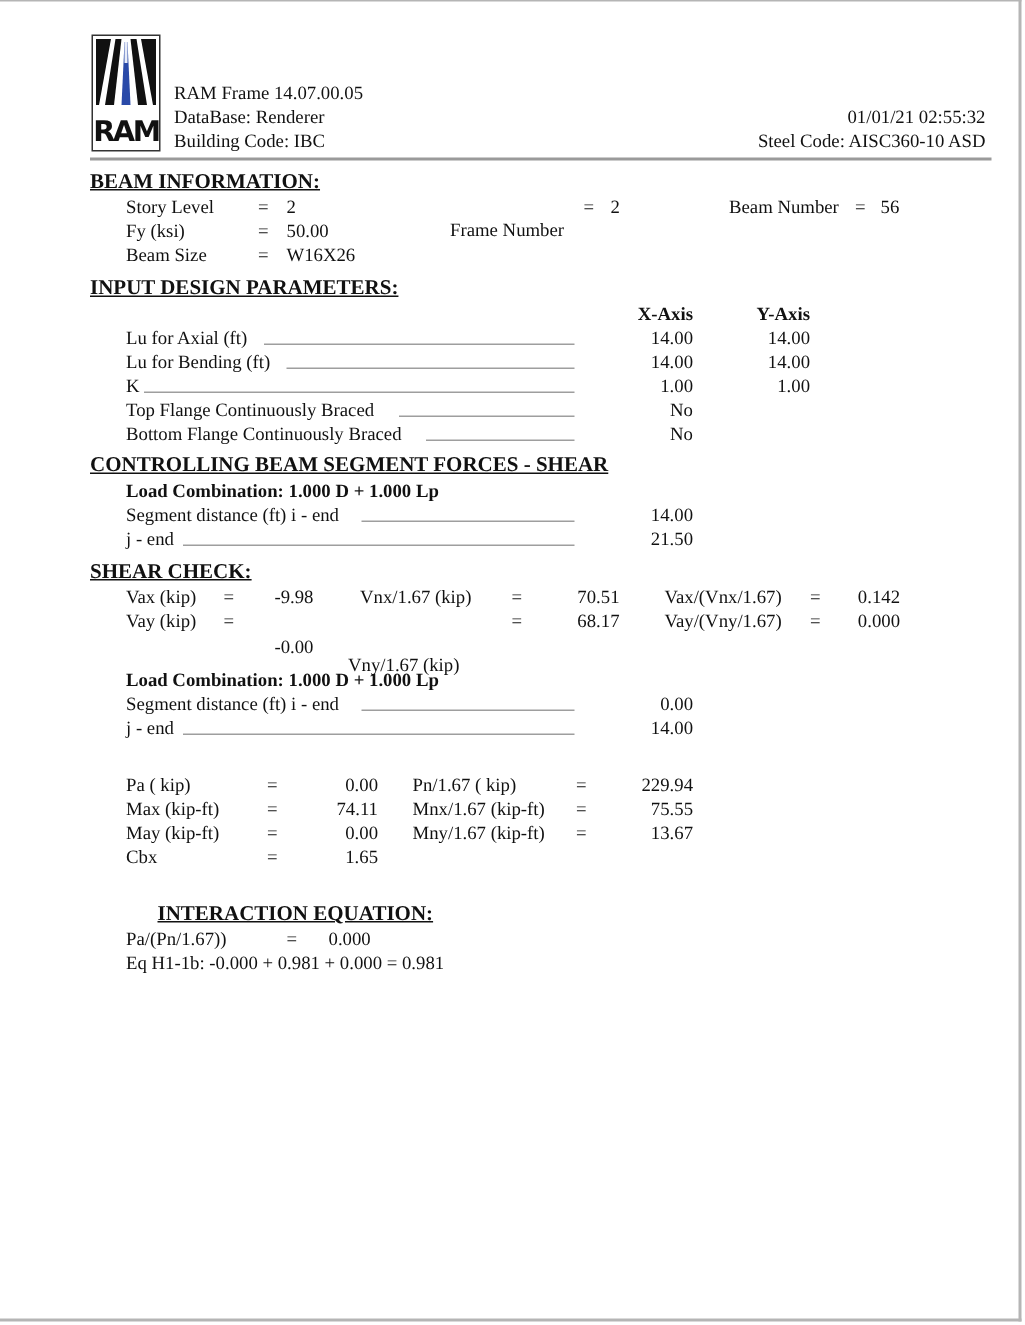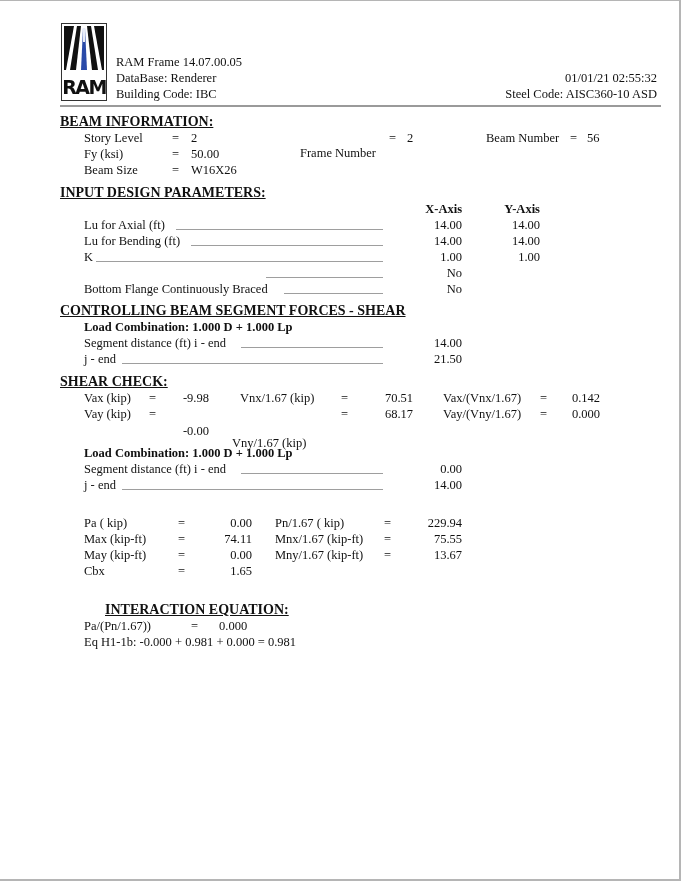--- a/index.html
+++ b/index.html
@@ -73,20 +73,21 @@
   <div class="abs" style="left:84px;top:232px;">Lu for Bending (ft)</div>
   <div class="leader" style="left:191px;width:192px;top:244px;"></div>
   <div class="abs right" style="left:400px;width:62px;top:232px;">14.00</div>
   <div class="abs right" style="left:478px;width:62px;top:232px;">14.00</div>
 
   <div class="abs" style="left:84px;top:248px;">K</div>
   <div class="leader" style="left:96px;width:287px;top:260px;"></div>
   <div class="abs right" style="left:400px;width:62px;top:248px;">1.00</div>
   <div class="abs right" style="left:478px;width:62px;top:248px;">1.00</div>
 
+  <div class="abs" style="left:84px;top:264px;">Top Flange Continuously Braced</div>
   <div class="leader" style="left:266px;width:117px;top:276px;"></div>
   <div class="abs right" style="left:400px;width:62px;top:264px;">No</div>
 
   <div class="abs" style="left:84px;top:280px;">Bottom Flange Continuously Braced</div>
   <div class="leader" style="left:284px;width:99px;top:292px;"></div>
   <div class="abs right" style="left:400px;width:62px;top:280px;">No</div>
 
   <div class="abs sec" style="left:60px;top:302px;">CONTROLLING BEAM SEGMENT FORCES - SHEAR</div>
   <div class="abs bold" style="left:84px;top:318px;">Load Combination: 1.000 D + 1.000 Lp</div>
   <div class="abs" style="left:84px;top:334px;">Segment distance (ft) i - end</div>

